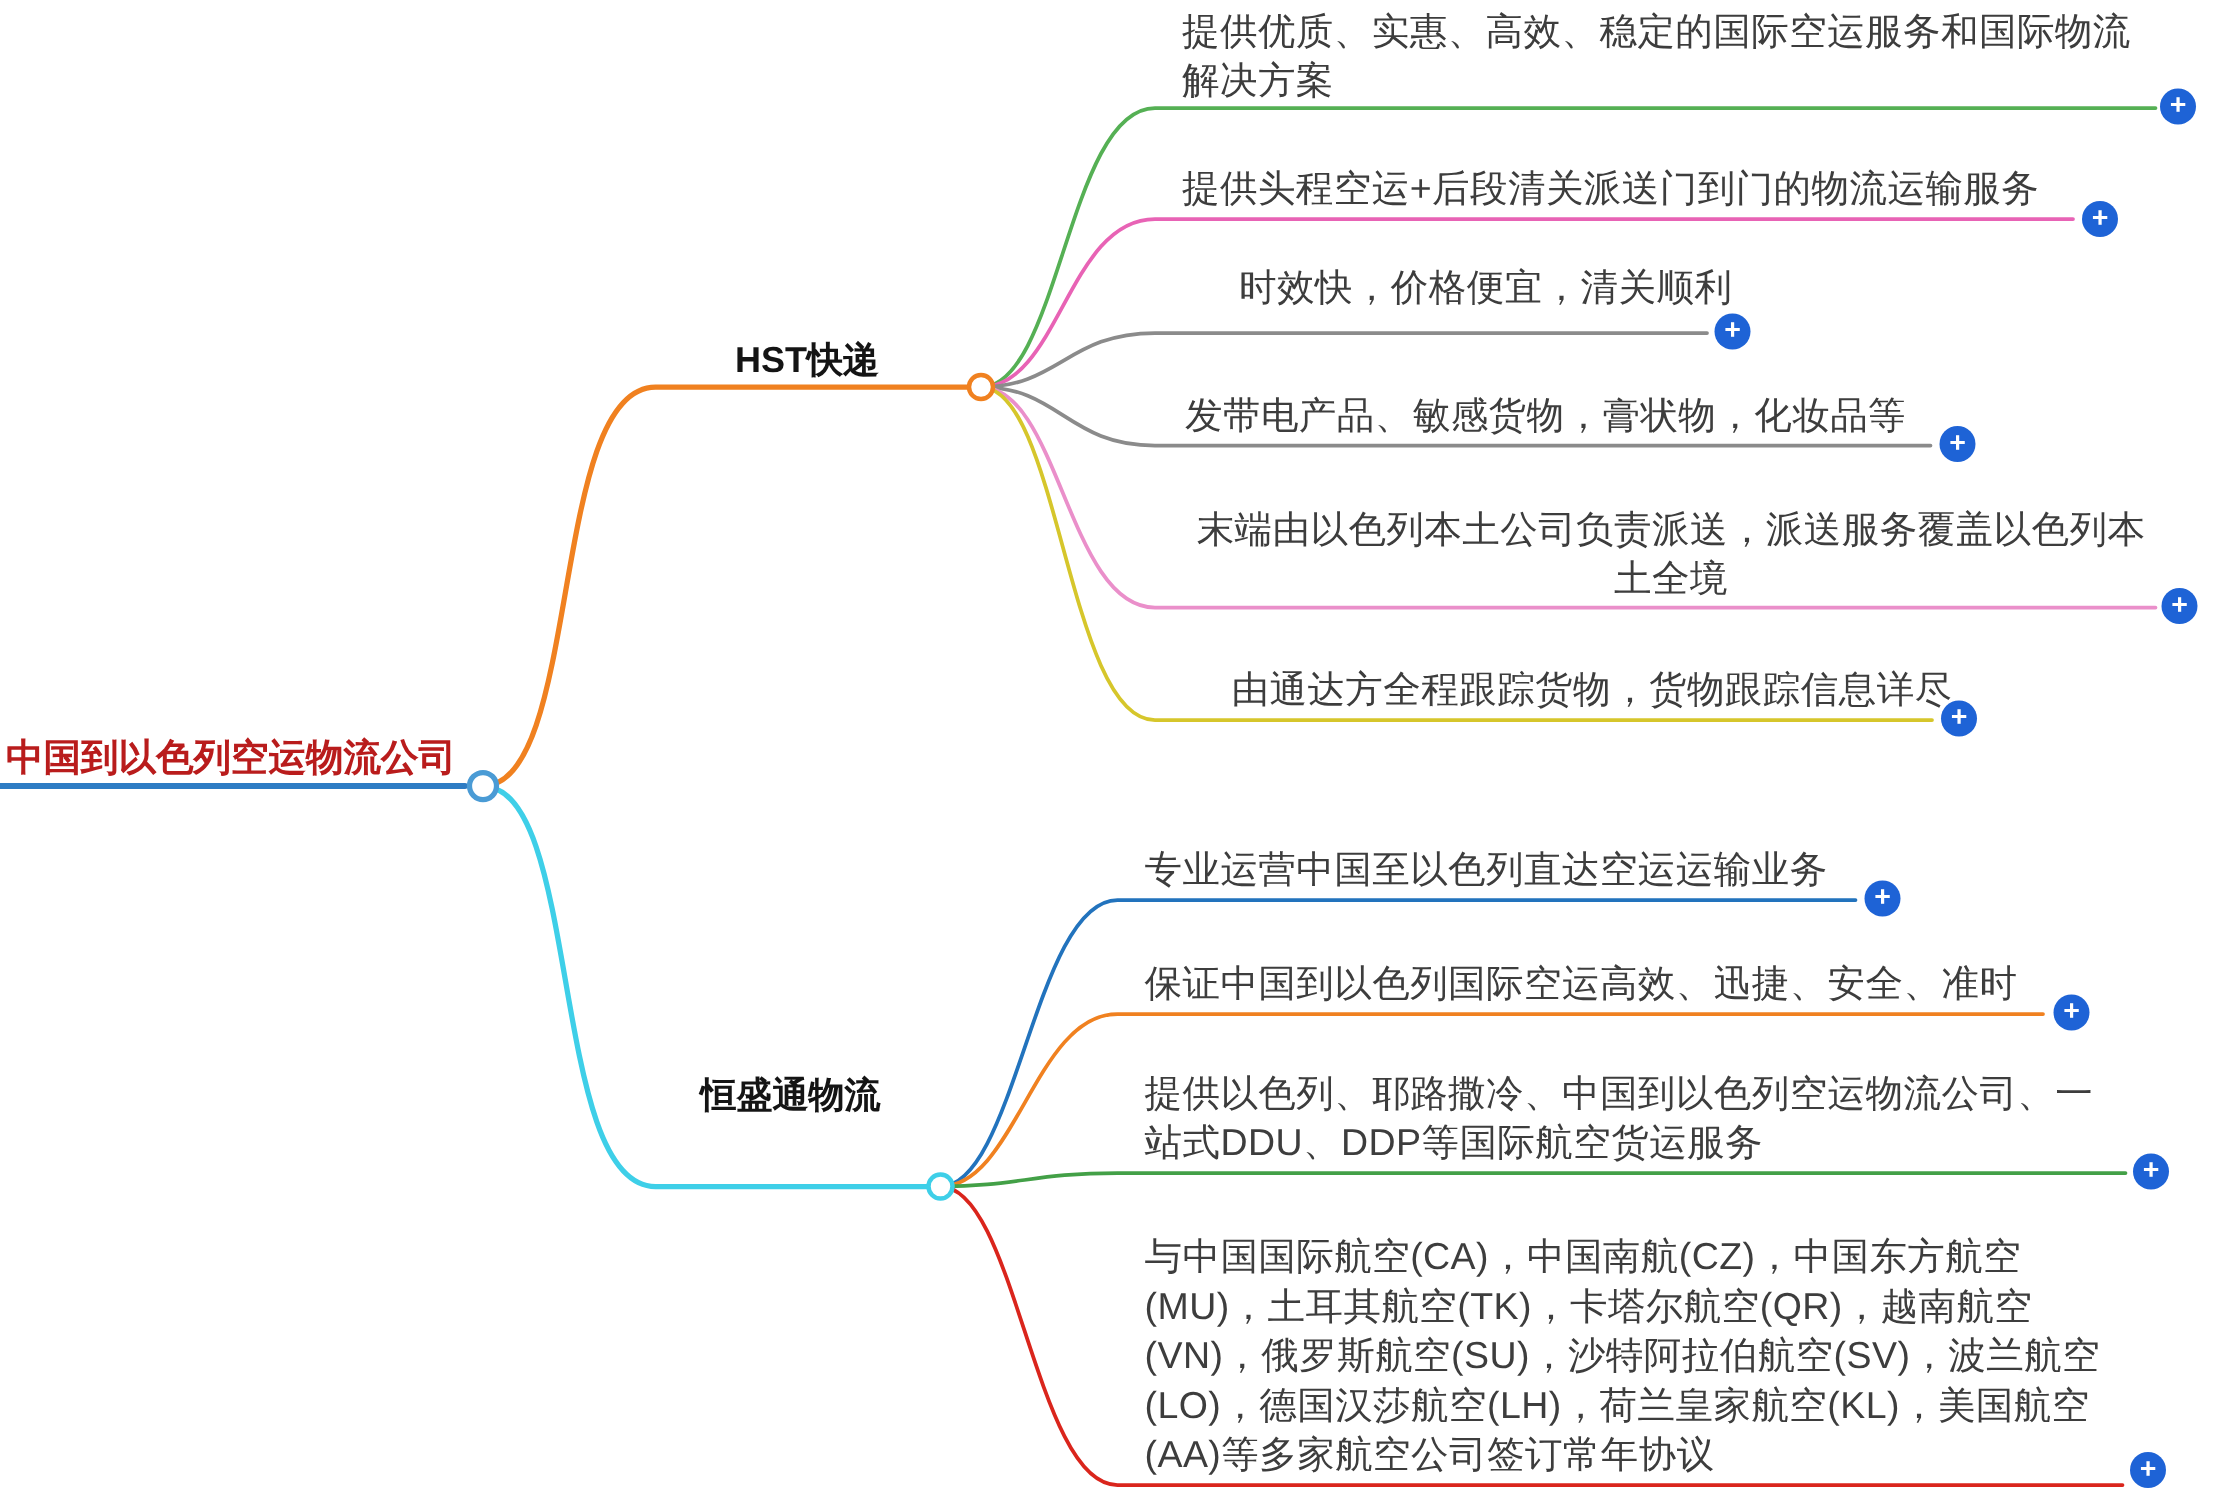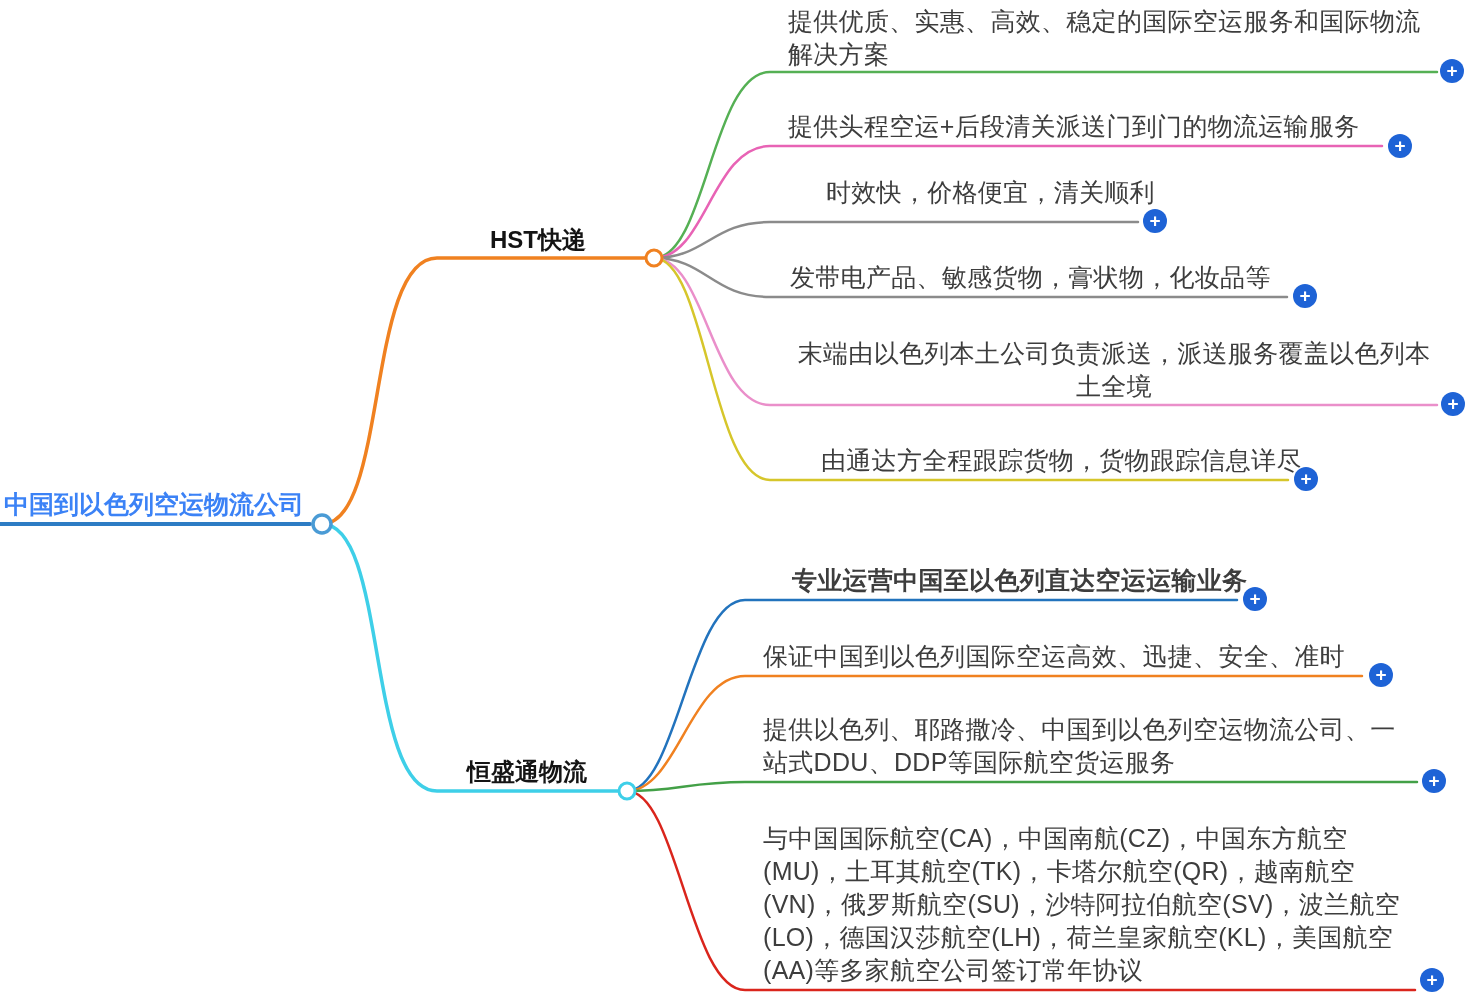--- a/index.html
+++ b/index.html
@@ -13,21 +13,21 @@
   svg.links path { fill:none; stroke-linecap:round; }
   .leaf-label {
     position:absolute; font-size:25px; letter-spacing:0.3px;
     line-height:33px; color:#3d3d3d; cursor:default;
   }
   .node-label {
     position:absolute; font-size:24px; font-weight:bold; color:#141414;
     white-space:nowrap;
   }
   .root-label {
-    position:absolute; font-size:25px; font-weight:bold; color:#3b82f6;
+    position:absolute; font-size:25px; font-weight:bold; color:#b91c1c;
     white-space:nowrap;
   }
   .plus {
     position:absolute; width:24px; height:24px; border-radius:50%;
     background:#1e63d6; color:#ffffff; font-size:19px; font-weight:bold;
     text-align:center; line-height:23px; cursor:pointer; user-select:none;
   }
 </style>
 </head>
 <body>
@@ -55,30 +55,30 @@
     <path d="M 627 791 C 677 791 690 990 745 990 L 1415 990" stroke="#da251c" stroke-width="2.5"></path>
 
     <circle cx="322" cy="524" r="9" fill="#ffffff" stroke="#4a9bd5" stroke-width="3.5"></circle>
     <circle cx="654" cy="258" r="8" fill="#ffffff" stroke="#f08120" stroke-width="3"></circle>
     <circle cx="627" cy="791" r="8" fill="#ffffff" stroke="#3ecfe8" stroke-width="3"></circle>
   </svg>
 
   <div class="root-label" style="left:4px; top:488px;">中国到以色列空运物流公司</div>
 
   <div class="node-label" style="left:490px; top:224px;">HST快递</div>
-  <div class="node-label" style="left:467px; top:756px;">恒盛通物流</div>
+  <div class="node-label" style="left:467px; top:714px;">恒盛通物流</div>
 
   <div class="leaf-label" style="left:788px; top:5px;  width:648px;">提供优质、实惠、高效、稳定的国际空运服务和国际物流解决方案</div>
   <div class="leaf-label" style="left:788px; top:110px; width:660px;">提供头程空运+后段清关派送门到门的物流运输服务</div>
   <div class="leaf-label" style="left:790px; top:176px; width:660px;margin-left:36px;">时效快，价格便宜，清关顺利</div>
   <div class="leaf-label" style="left:790px; top:261px; width:660px;">发带电产品、敏感货物，膏状物，化妆品等</div>
   <div class="leaf-label" style="left:790px; top:337px; width:648px;text-align:center;">末端由以色列本土公司负责派送，派送服务覆盖以色列本土全境</div>
   <div class="leaf-label" style="left:790px; top:444px; width:660px;margin-left:31px;">由通达方全程跟踪货物，货物跟踪信息详尽</div>
 
-  <div class="leaf-label" style="left:792px; top:564px; width:680px;font-weight:bold;">专业运营中国至以色列直达空运运输业务</div>
+  <div class="leaf-label" style="left:763px; top:564px; width:680px;">专业运营中国至以色列直达空运运输业务</div>
   <div class="leaf-label" style="left:763px; top:640px; width:680px;">保证中国到以色列国际空运高效、迅捷、安全、准时</div>
   <div class="leaf-label" style="left:763px; top:713px; width:648px;">提供以色列、耶路撒冷、中国到以色列空运物流公司、一站式DDU、DDP等国际航空货运服务</div>
   <div class="leaf-label" style="left:763px; top:822px; width:640px;">与中国国际航空(CA)，中国南航(CZ)，中国东方航空(MU)，土耳其航空(TK)，卡塔尔航空(QR)，越南航空(VN)，俄罗斯航空(SU)，沙特阿拉伯航空(SV)，波兰航空(LO)，德国汉莎航空(LH)，荷兰皇家航空(KL)，美国航空(AA)等多家航空公司签订常年协议</div>
 
   <div class="plus" style="left:1440px; top:59px;">+</div>
   <div class="plus" style="left:1388px; top:134px;">+</div>
   <div class="plus" style="left:1143px; top:209px;">+</div>
   <div class="plus" style="left:1293px; top:284px;">+</div>
   <div class="plus" style="left:1441px; top:392px;">+</div>
   <div class="plus" style="left:1294px; top:467px;">+</div>

